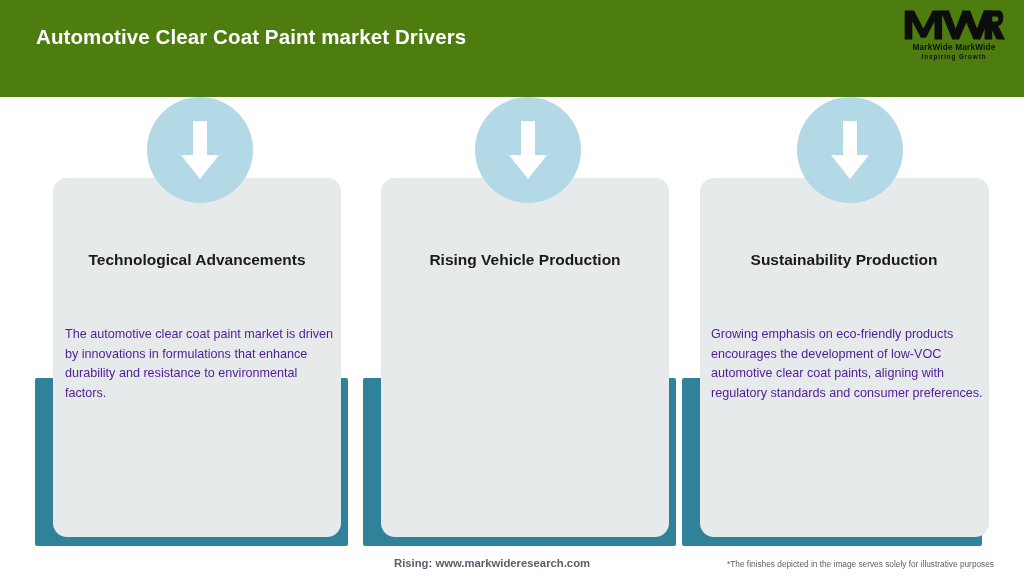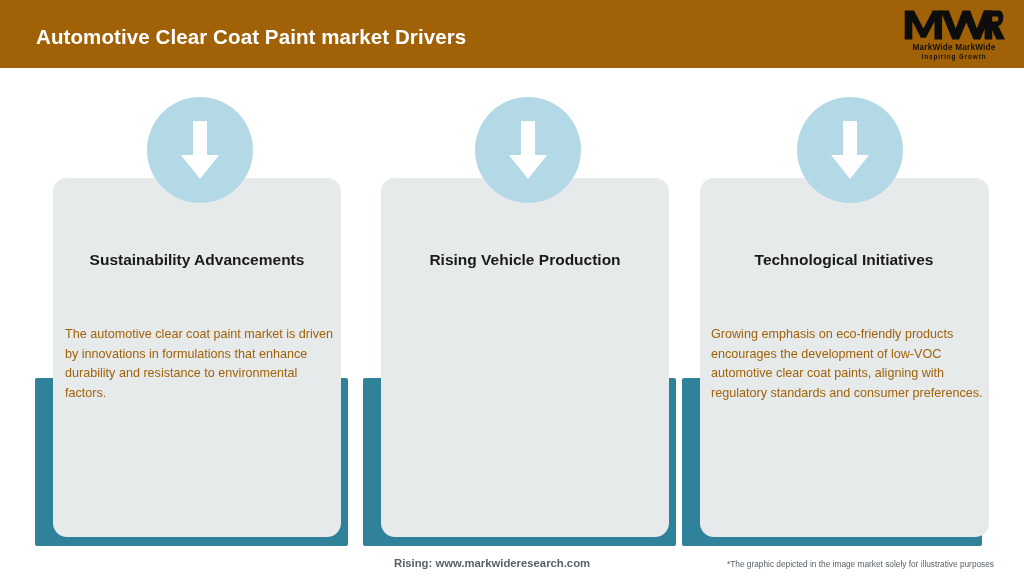--- a/index.html
+++ b/index.html
@@ -14,22 +14,22 @@
     overflow: hidden;
     position: relative;
   }
 
   
   .header {
     position: absolute;
     left: 0;
     top: 0;
     width: 1024px;
-    height: 68px;
-    background: #a16207;
+    height: 97px;
+    background: #4d7c0f;
     box-sizing: border-box;
   }
   .header-title {
     position: absolute;
     left: 36px;
     top: 25px;
     font-size: 20.5px;
     font-weight: bold;
     color: #ffffff;
     letter-spacing: 0.1px;
@@ -140,21 +140,21 @@
     font-weight: bold;
     color: #1a1a1a;
     line-height: 20px;
   }
   .card-body {
     position: absolute;
     left: 30px;
     top: 228px;
     width: 270px;
     font-size: 12.6px;
-    color: #a16207;
+    color: #4c1d95;
     line-height: 19.6px;
     text-align: left;
   }
   .card-wrap.c3 .card-body { left: 29px; width: 276px; }
 
   
   .footer-source {
     position: absolute;
     left: 394px;
     top: 557px;
@@ -194,21 +194,21 @@
 <div class="cards">
 
   <div class="card-wrap c1">
     <div class="card-slab"></div>
     <div class="card-panel"></div>
     <div class="card-badge">
       <svg class="arrow-svg" viewBox="0 0 46 66" aria-hidden="true">
         <path d="M16 4 L30 4 L30 38 L42 38 L23 62 L4 38 L16 38 Z" fill="#ffffff"></path>
       </svg>
     </div>
-    <div class="card-title">Sustainability Advancements</div>
+    <div class="card-title">Technological Advancements</div>
     <div class="card-body">The automotive clear coat paint market is driven by innovations in formulations that enhance durability and resistance to environmental factors.</div>
   </div>
 
   <div class="card-wrap c2">
     <div class="card-slab"></div>
     <div class="card-panel"></div>
     <div class="card-badge">
       <svg class="arrow-svg" viewBox="0 0 46 66" aria-hidden="true">
         <path d="M16 4 L30 4 L30 38 L42 38 L23 62 L4 38 L16 38 Z" fill="#ffffff"></path>
       </svg>
@@ -217,20 +217,20 @@
   </div>
 
   <div class="card-wrap c3">
     <div class="card-slab"></div>
     <div class="card-panel"></div>
     <div class="card-badge">
       <svg class="arrow-svg" viewBox="0 0 46 66" aria-hidden="true">
         <path d="M16 4 L30 4 L30 38 L42 38 L23 62 L4 38 L16 38 Z" fill="#ffffff"></path>
       </svg>
     </div>
-    <div class="card-title">Technological Initiatives</div>
+    <div class="card-title">Sustainability Production</div>
     <div class="card-body">Growing emphasis on eco-friendly products encourages the development of low-VOC automotive clear coat paints, aligning with regulatory standards and consumer preferences.</div>
   </div>
 
 </div>
 
 <div class="footer-source">Rising: www.markwideresearch.com</div>
-<div class="footer-note">*The graphic depicted in the image market solely for illustrative purposes</div>
+<div class="footer-note">*The finishes depicted in the image serves solely for illustrative purposes</div>
 
 </body></html>

